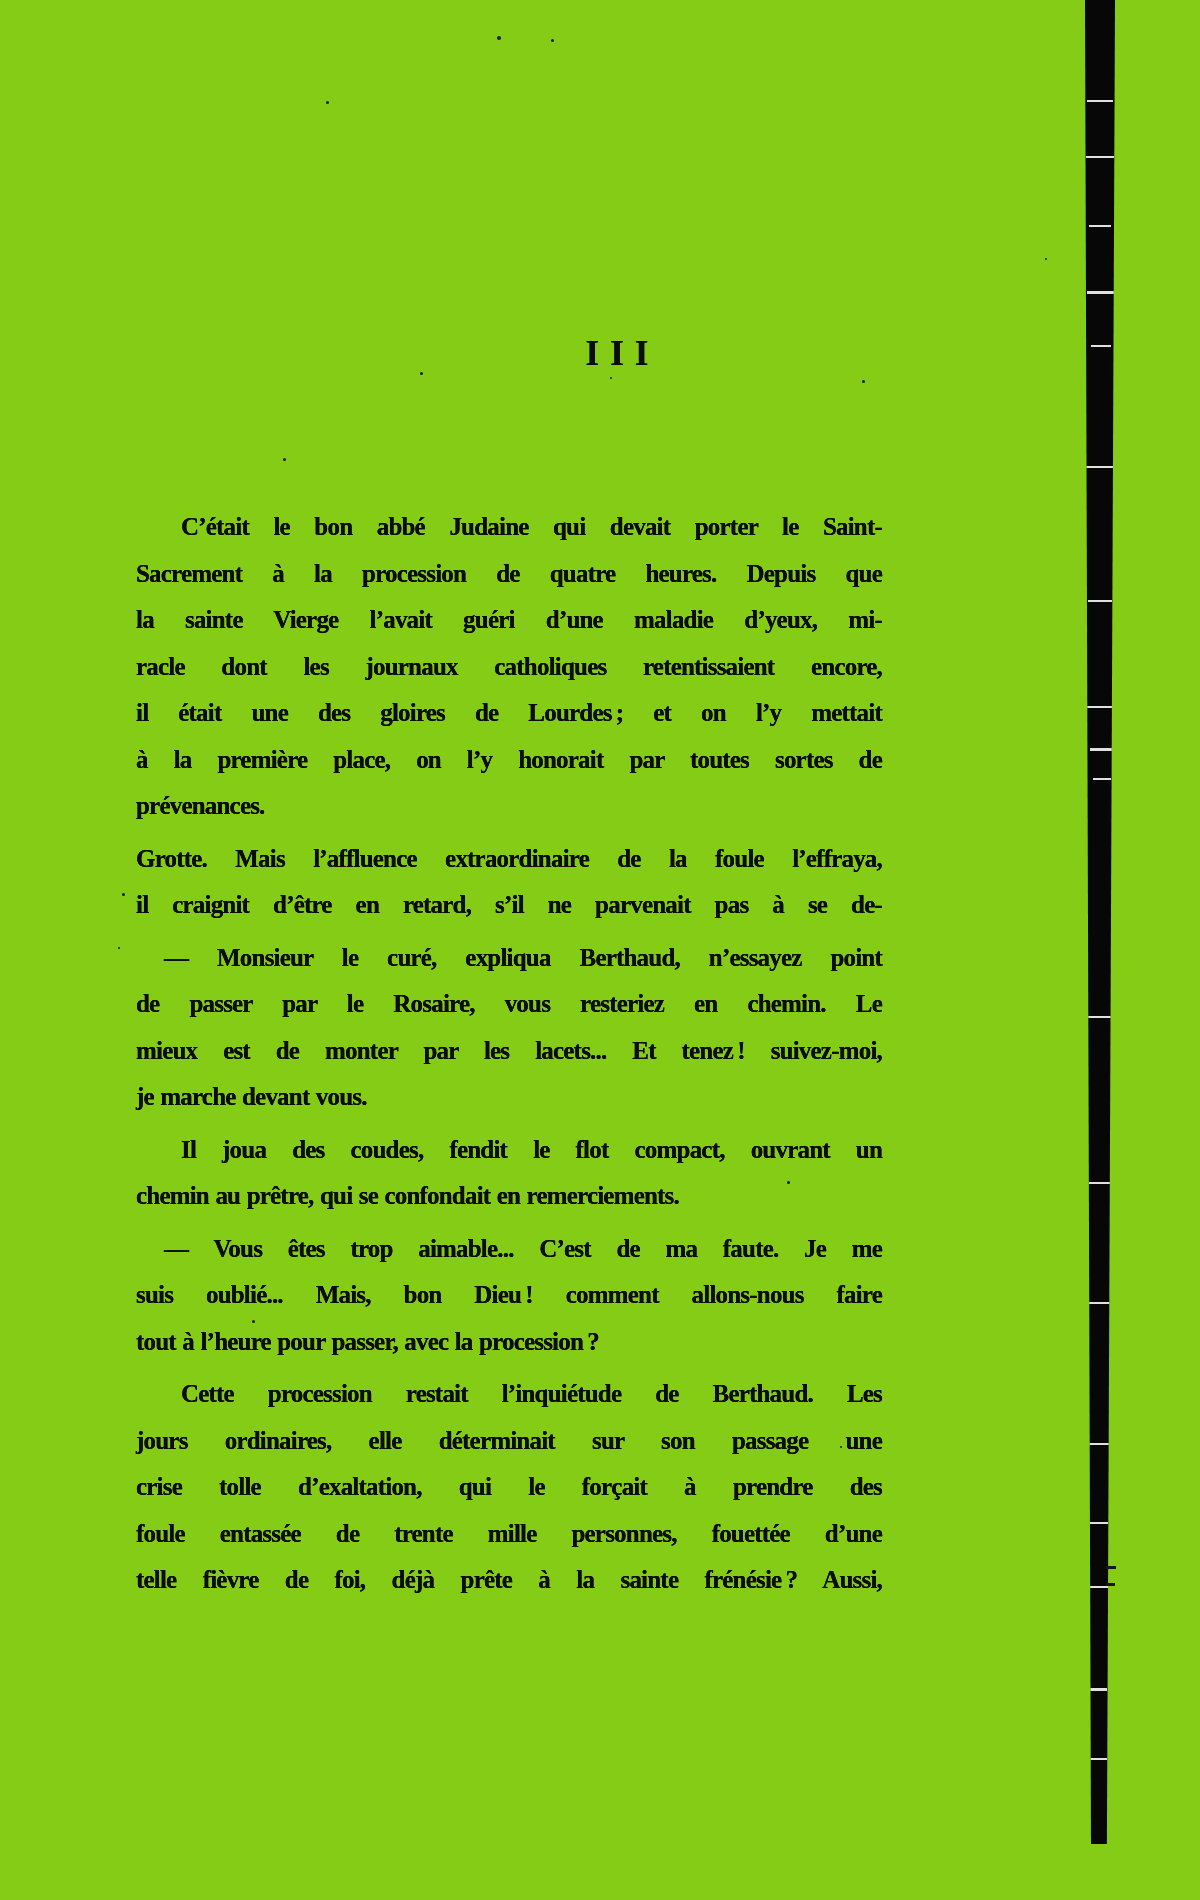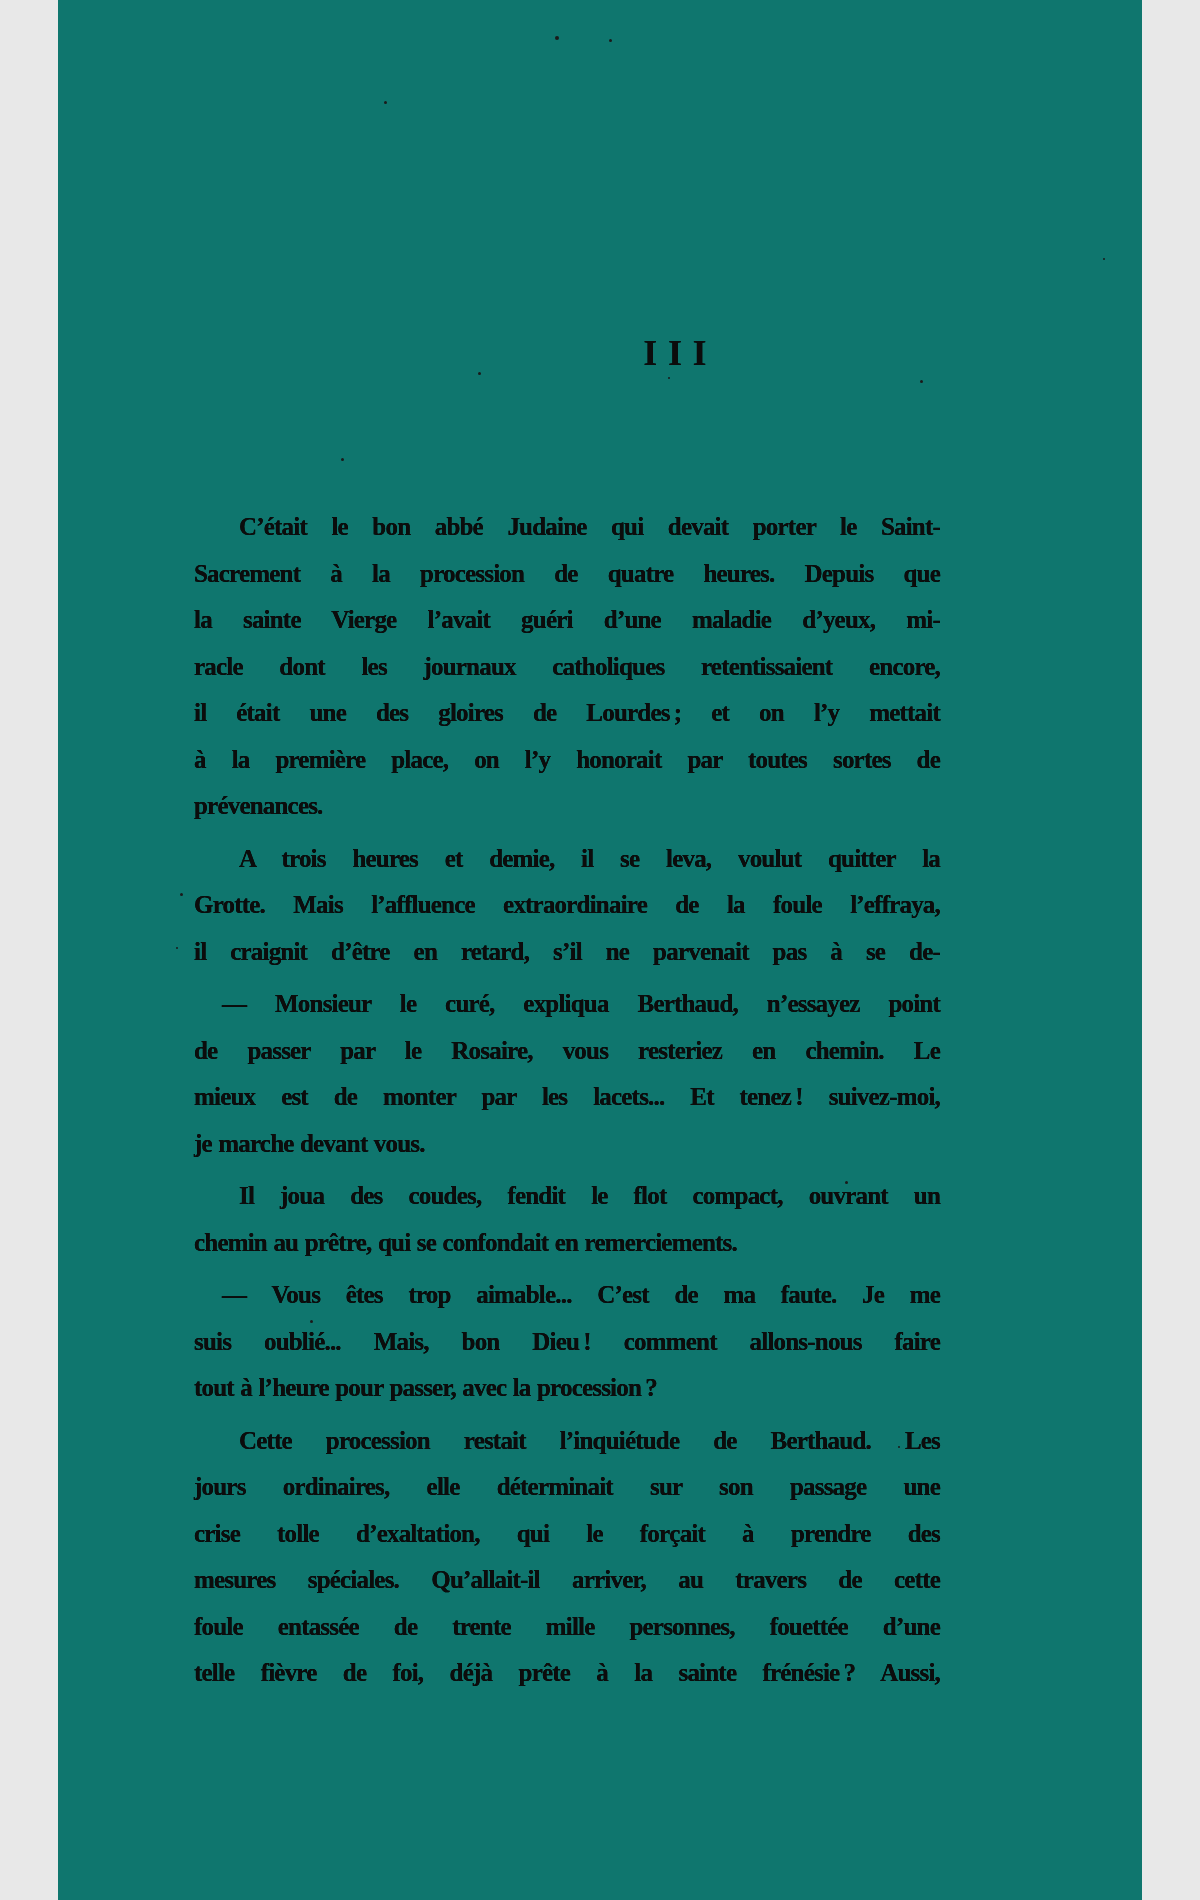--- a/index.html
+++ b/index.html
@@ -1,21 +1,21 @@
 <!DOCTYPE html>
 <html><head>
 <meta charset="utf-8">
 <style>
   html,body { margin:0; padding:0; background:#e8e8e8; }
   .page {
     position: relative;
-    width: 1084px;
+    width: 1200px;
     height: 1900px;
     margin: 0 auto;
-    background: #0f766e;
+    background: #84cc16;
     overflow: hidden;
     font-family: "Liberation Serif", "DejaVu Serif", serif;
     color: #0c0c0c;
   }
   .chapter-heading {
     position: absolute;
     top: 334px;
     left: 617px;
     transform: translateX(-50%);
     font-size: 35px;
@@ -78,21 +78,20 @@
       <div class="para">
         <div class="line first">C’était le bon abbé Judaine qui devait porter le Saint-</div>
         <div class="line">Sacrement à la procession de quatre heures. Depuis que</div>
         <div class="line">la sainte Vierge l’avait guéri d’une maladie d’yeux, mi-</div>
         <div class="line">racle dont les journaux catholiques retentissaient encore,</div>
         <div class="line">il était une des gloires de Lourdes ; et on l’y mettait</div>
         <div class="line">à la première place, on l’y honorait par toutes sortes de</div>
         <div class="line end">prévenances.</div>
       </div>
       <div class="para">
-        <div class="line first">A trois heures et demie, il se leva, voulut quitter la</div>
         <div class="line">Grotte. Mais l’affluence extraordinaire de la foule l’effraya,</div>
         <div class="line">il craignit d’être en retard, s’il ne parvenait pas à se de-</div>
       </div>
       <div class="para dash">
         <div class="line first">— Monsieur le curé, expliqua Berthaud, n’essayez point</div>
         <div class="line">de passer par le Rosaire, vous resteriez en chemin. Le</div>
         <div class="line">mieux est de monter par les lacets... Et tenez ! suivez-moi,</div>
         <div class="line end">je marche devant vous.</div>
       </div>
       <div class="para">
@@ -101,21 +100,20 @@
       </div>
       <div class="para dash">
         <div class="line first">— Vous êtes trop aimable... C’est de ma faute. Je me</div>
         <div class="line">suis oublié... Mais, bon Dieu ! comment allons-nous faire</div>
         <div class="line end">tout à l’heure pour passer, avec la procession ?</div>
       </div>
       <div class="para">
         <div class="line first">Cette procession restait l’inquiétude de Berthaud. Les</div>
         <div class="line">jours ordinaires, elle déterminait sur son passage une</div>
         <div class="line">crise tolle d’exaltation, qui le forçait à prendre des</div>
-        <div class="line">mesures spéciales. Qu’allait-il arriver, au travers de cette</div>
         <div class="line">foule entassée de trente mille personnes, fouettée d’une</div>
         <div class="line">telle fièvre de foi, déjà prête à la sainte frénésie ? Aussi,</div>
       </div>
     </div>
 
   <div class="binding-band">
       <div class="scratch" style="top: 100px; left: 2px; height: 2px; width: 26px;"></div>
       <div class="scratch" style="top: 156px; left: 1px; height: 2px; width: 28px;"></div>
       <div class="scratch" style="top: 225px; left: 4px; height: 2px; width: 22px;"></div>
       <div class="scratch" style="top: 291px; left: 2px; height: 3px; width: 27px;"></div>

